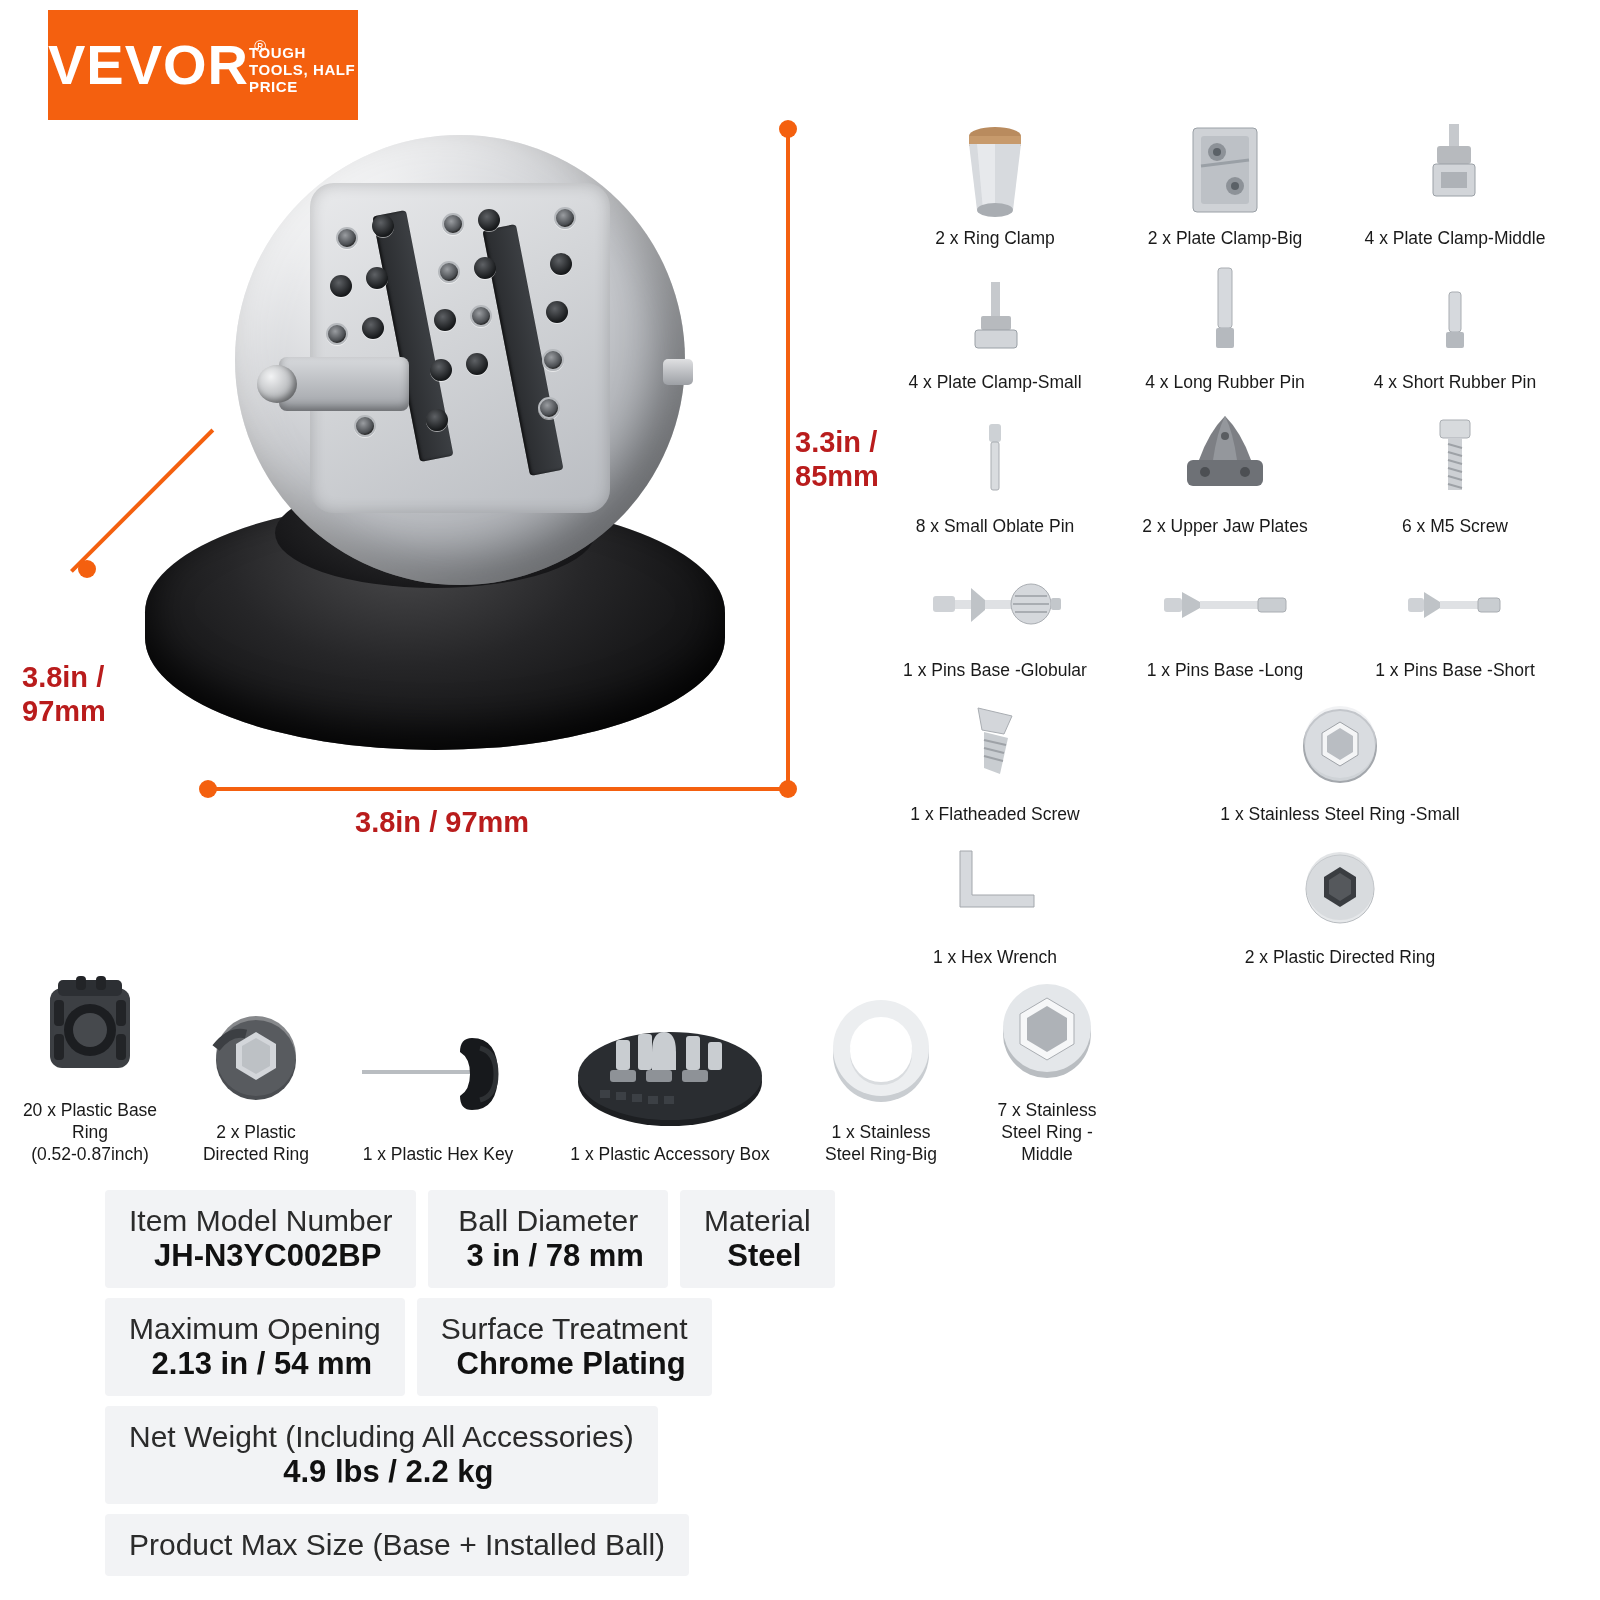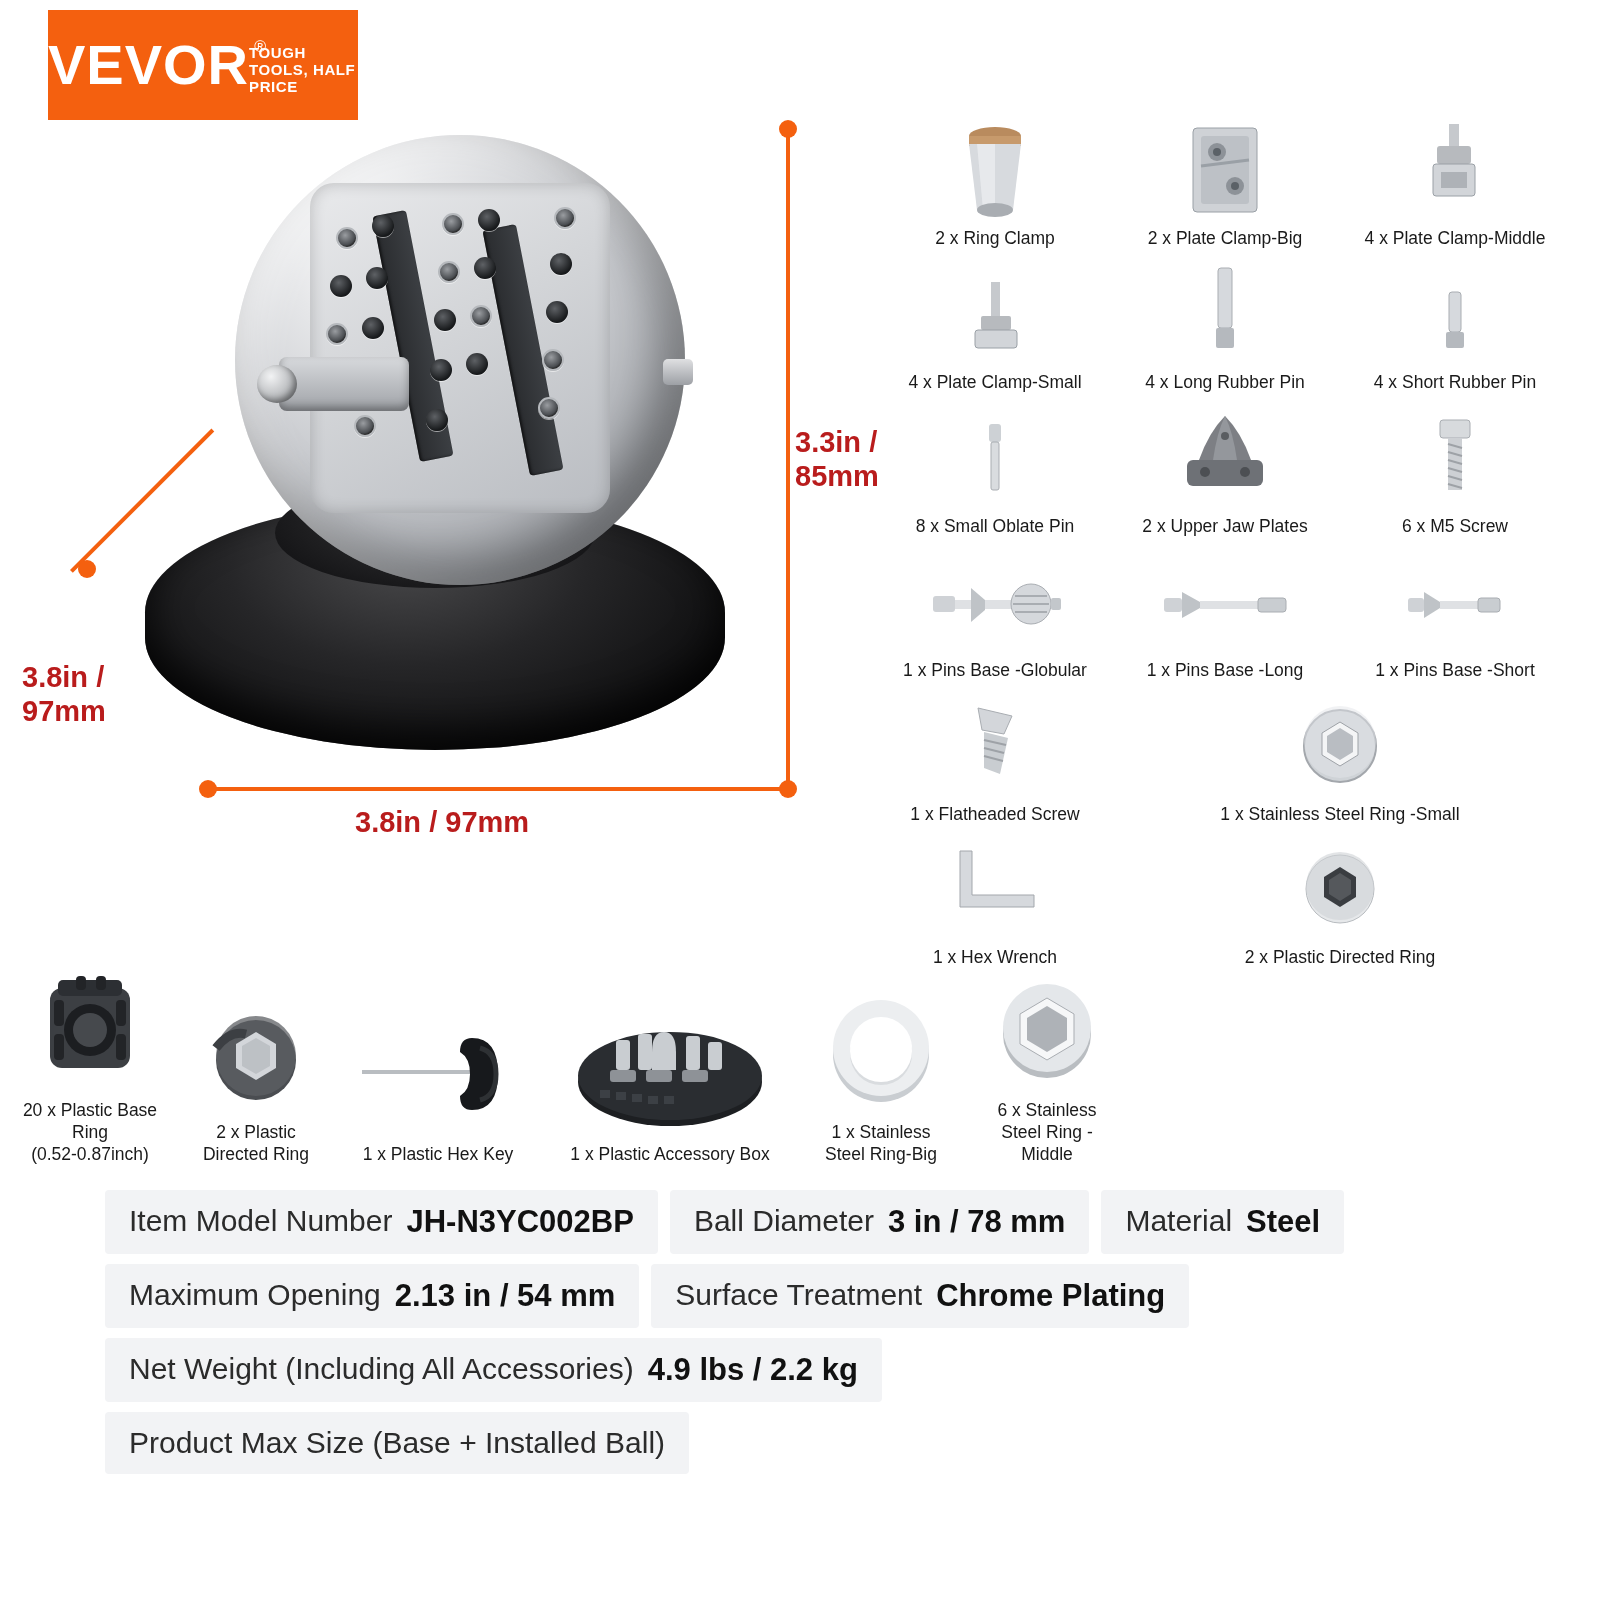--- a/index.html
+++ b/index.html
@@ -237,22 +237,23 @@
   .spec-row {
     display: flex;
     margin-bottom: 10px;
   }
   .spec-box {
     background: #f2f3f5;
     border-radius: 4px;
     padding: 14px 24px;
     margin-right: 12px;
     display: flex;
-    align-items: flex-start;
+    align-items: center;
     white-space: nowrap;
+    flex-direction: column;
   }
   .spec-k {
     font-size: 30px;
     color: #2b2b2b;
   }
   .spec-v {
     font-size: 31px;
     font-weight: bold;
     color: #111;
     margin-left: 14px;
@@ -626,21 +627,21 @@
 
   <div class="acc-cell-b" style="width:260px;">
     <div class="acc-art">
       <svg width="130" height="130" viewBox="0 0 130 130">
         <circle cx="65" cy="74" r="44" fill="#b9bdc1"></circle>
         <circle cx="65" cy="68" r="44" fill="#e4e7ea"></circle>
         <polygon points="65,38 92,54 92,84 65,100 38,84 38,54" fill="#f6f7f8" stroke="#a9adb2"></polygon>
         <polygon points="65,46 85,58 85,80 65,92 45,80 45,58" fill="#aeb2b7"></polygon>
       </svg>
     </div>
-    <div class="acc-label">6 x Stainless Steel Ring -Middle</div>
+    <div class="acc-label">7 x Stainless Steel Ring -Middle</div>
   </div>
 </div>
 
 <div class="specs">
   <div class="spec-row">
     <div class="spec-box">
       <span class="spec-k">Item Model Number</span>
       <span class="spec-v">JH-N3YC002BP</span>
     </div>
     <div class="spec-box">

